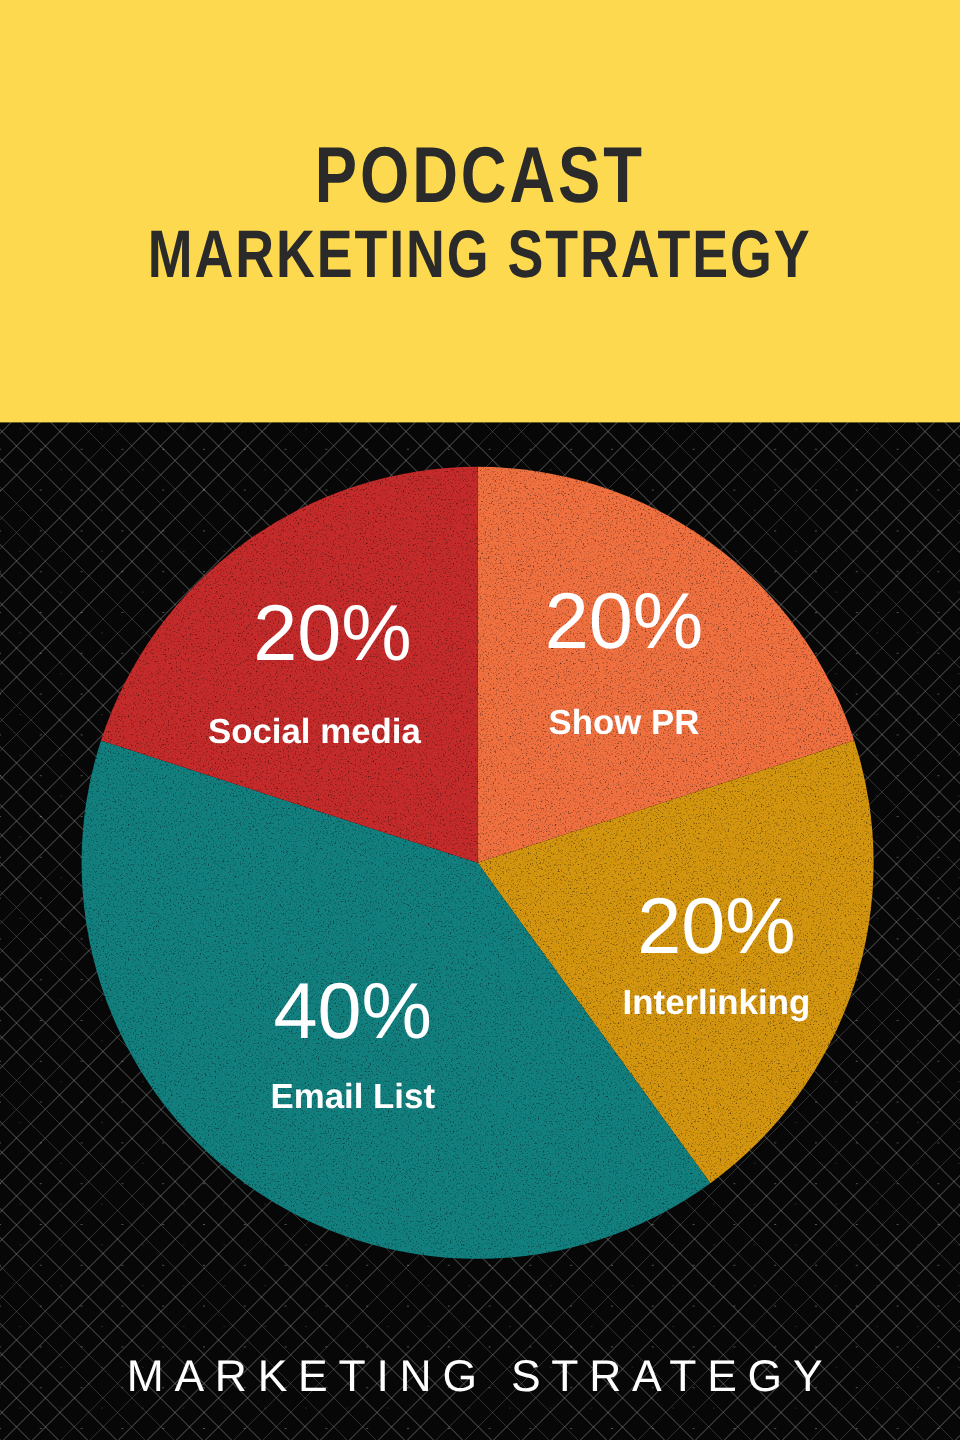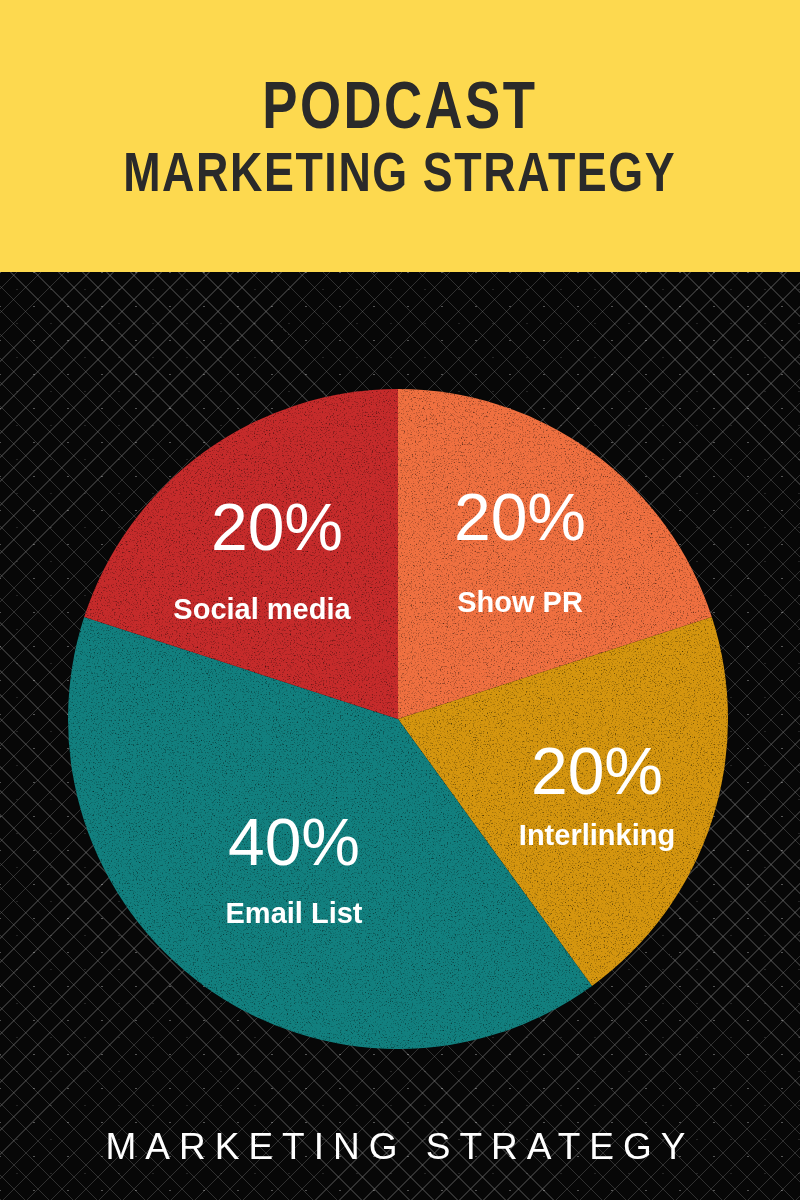--- a/index.html
+++ b/index.html
@@ -43,21 +43,21 @@
       repeating-linear-gradient(45deg,  rgba(170,170,170,0.33) 0 1px, transparent 1px 17px);
     mix-blend-mode: screen;
     opacity: 0.75;
   }
 
   
   .header {
     position: absolute;
     left: 0; top: 0;
     width: 800px;
-    height: 272px;
+    height: 352px;
     background: #fdd94f;
     display: flex;
     flex-direction: column;
     align-items: center;
     justify-content: center;
     z-index: 5;
   }
   .header-title {
     color: #2a2a2a;
     font-family: "Liberation Sans Narrow", "Liberation Sans", sans-serif;

